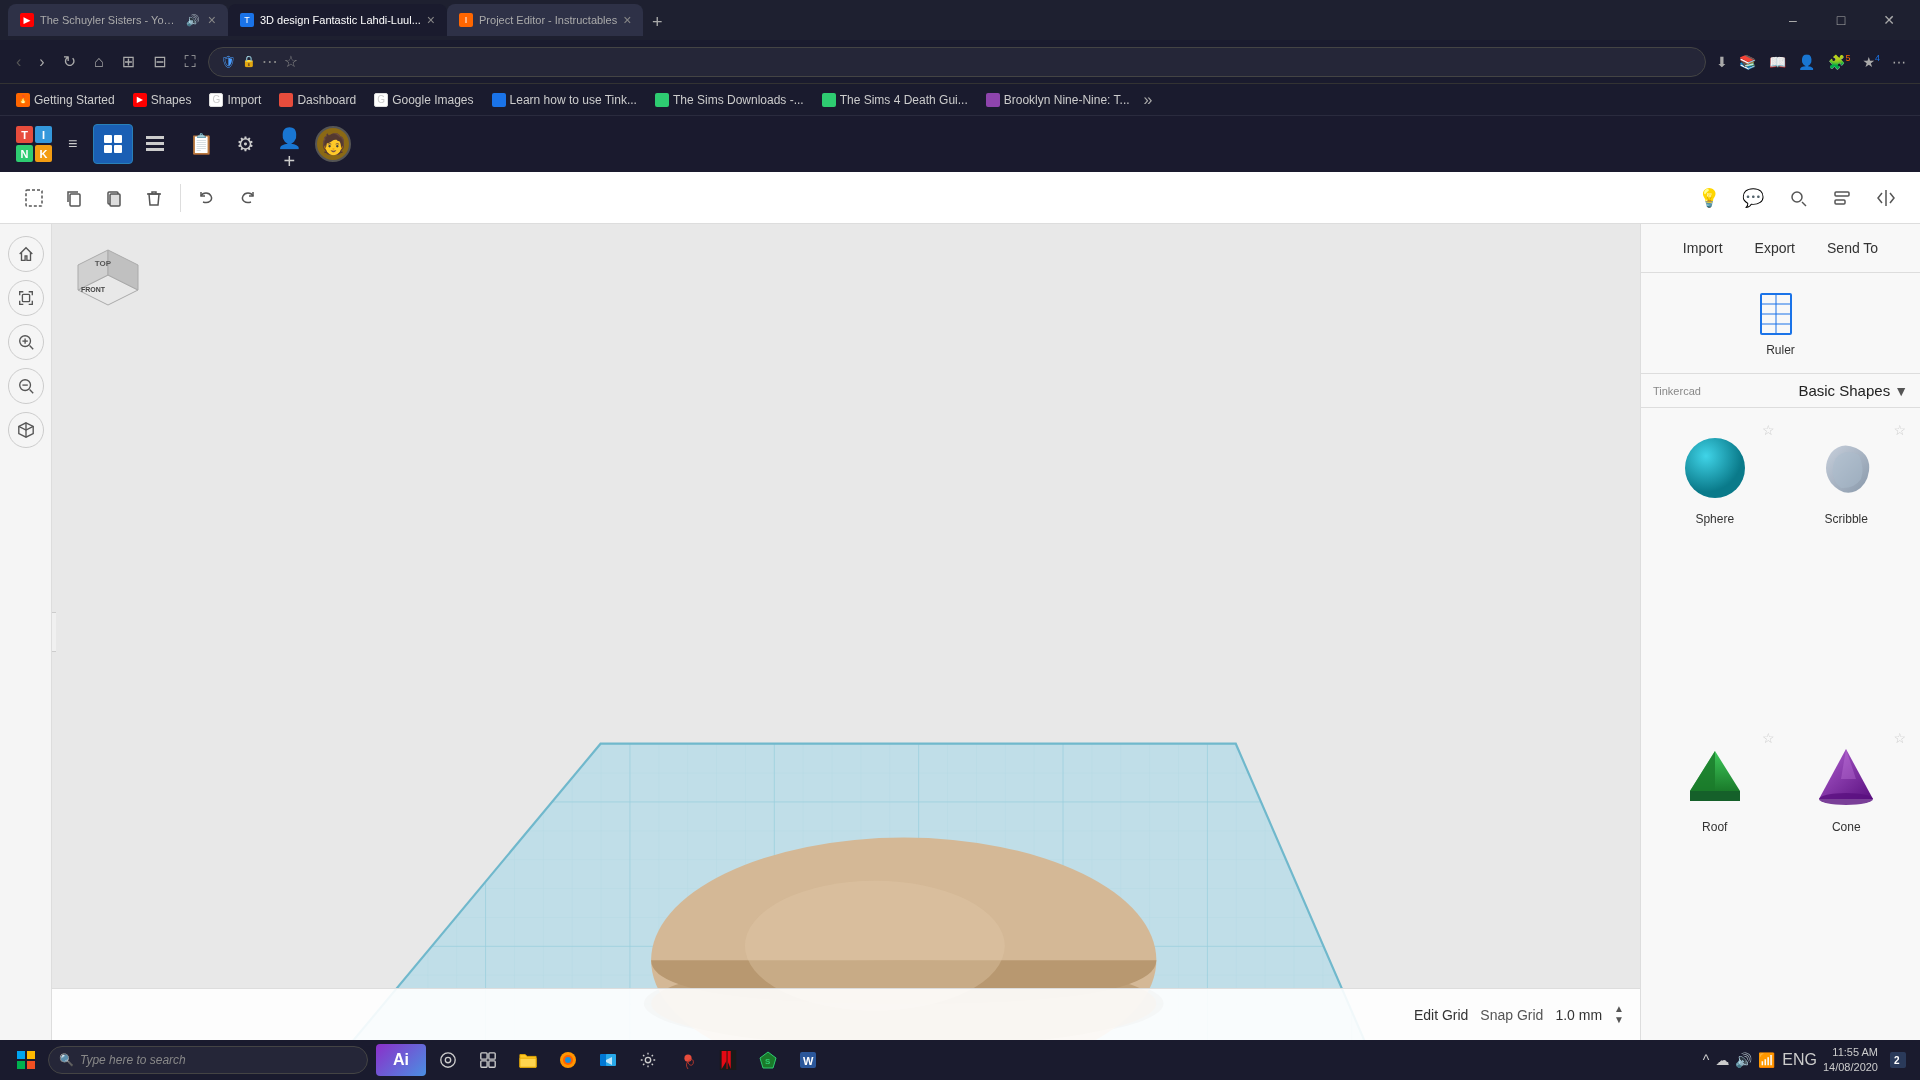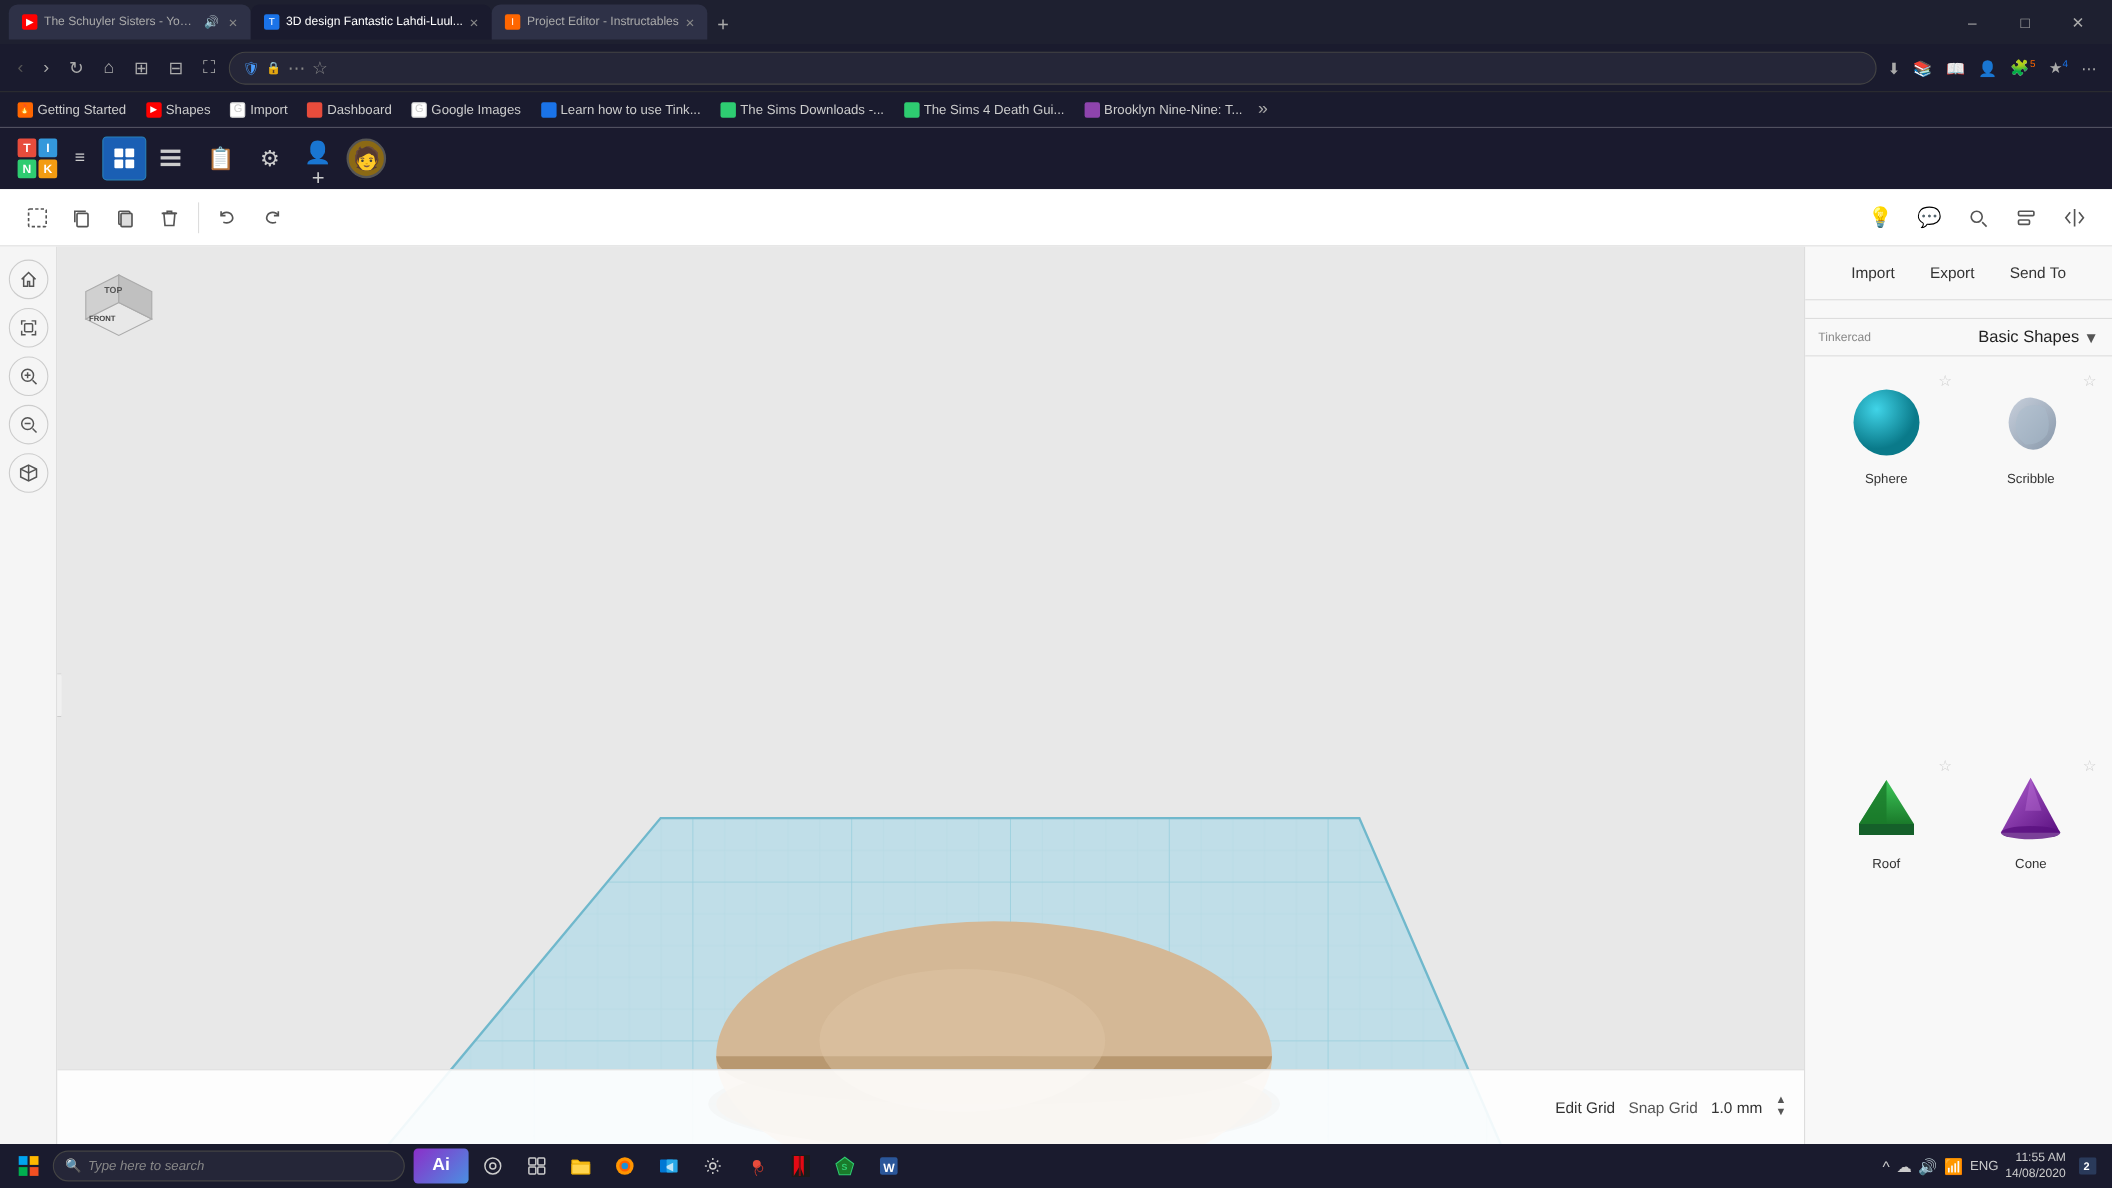--- a/index.html
+++ b/index.html
@@ -233,21 +233,21 @@
       height: 80px;
     }
     .cube-svg { width: 80px; height: 80px; }
 
     
     .viewport-bottom {
       position: absolute;
       bottom: 0;
       left: 0;
       right: 0;
-      height: 68px;
+      height: 52px;
       background: rgba(255,255,255,0.9);
       border-top: 1px solid #ddd;
       display: flex;
       align-items: center;
       justify-content: flex-end;
       padding: 0 16px;
       gap: 12px;
     }
     .edit-grid-btn {
       background: transparent;
@@ -737,20 +737,32 @@
 
     <div class="right-panel">
 
       <div class="right-panel-header">
         <button class="panel-action-btn">Import</button>
         <button class="panel-action-btn">Export</button>
         <button class="panel-action-btn">Send To</button>
       </div>
 
       <div class="panel-tools-section">
+        <div class="panel-tool-item">
+          <div class="panel-tool-icon">
+            <svg width="50" height="50" viewBox="0 0 50 50">
+              <rect x="5" y="5" width="30" height="40" fill="none" stroke="#1a73e8" stroke-width="2" rx="1"></rect>
+              <line x1="5" y1="15" x2="35" y2="15" stroke="#1a73e8" stroke-width="1"></line>
+              <line x1="5" y1="25" x2="35" y2="25" stroke="#1a73e8" stroke-width="1"></line>
+              <line x1="5" y1="35" x2="35" y2="35" stroke="#1a73e8" stroke-width="1"></line>
+              <line x1="20" y1="5" x2="20" y2="45" stroke="#1a73e8" stroke-width="1"></line>
+            </svg>
+          </div>
+          <span class="panel-tool-label">Ruler</span>
+        </div>
       </div>
 
       <div class="shape-library-header">
         <span class="library-label">Tinkercad</span>
         <div class="library-select">
           <span class="library-name">Basic Shapes</span>
           <span class="dropdown-arrow">▼</span>
         </div>
       </div>
 
@@ -922,21 +934,21 @@
       </svg>
     </button>
   </div>
 
   <div class="taskbar-right">
 
     <span class="taskbar-sys-icon">^</span>
     <span class="taskbar-sys-icon">☁</span>
     <span class="taskbar-sys-icon">🔊</span>
     <span class="taskbar-sys-icon">📶</span>
-    <span class="taskbar-sys-icon" style="font-size:12px;">ENG</span>
+    <span class="taskbar-sys-icon" style="font-size:16px;">ENG</span>
     <div class="taskbar-clock">
       <div>11:55 AM</div>
       <div>14/08/2020</div>
     </div>
     <button class="taskbar-notification">
       <svg width="16" height="16" viewBox="0 0 16 16">
         <rect x="0" y="0" width="16" height="16" rx="2" fill="#2a3a5a"></rect>
         <text x="4" y="12" font-size="10" fill="#fff" font-weight="bold">2</text>
       </svg>
     </button>

